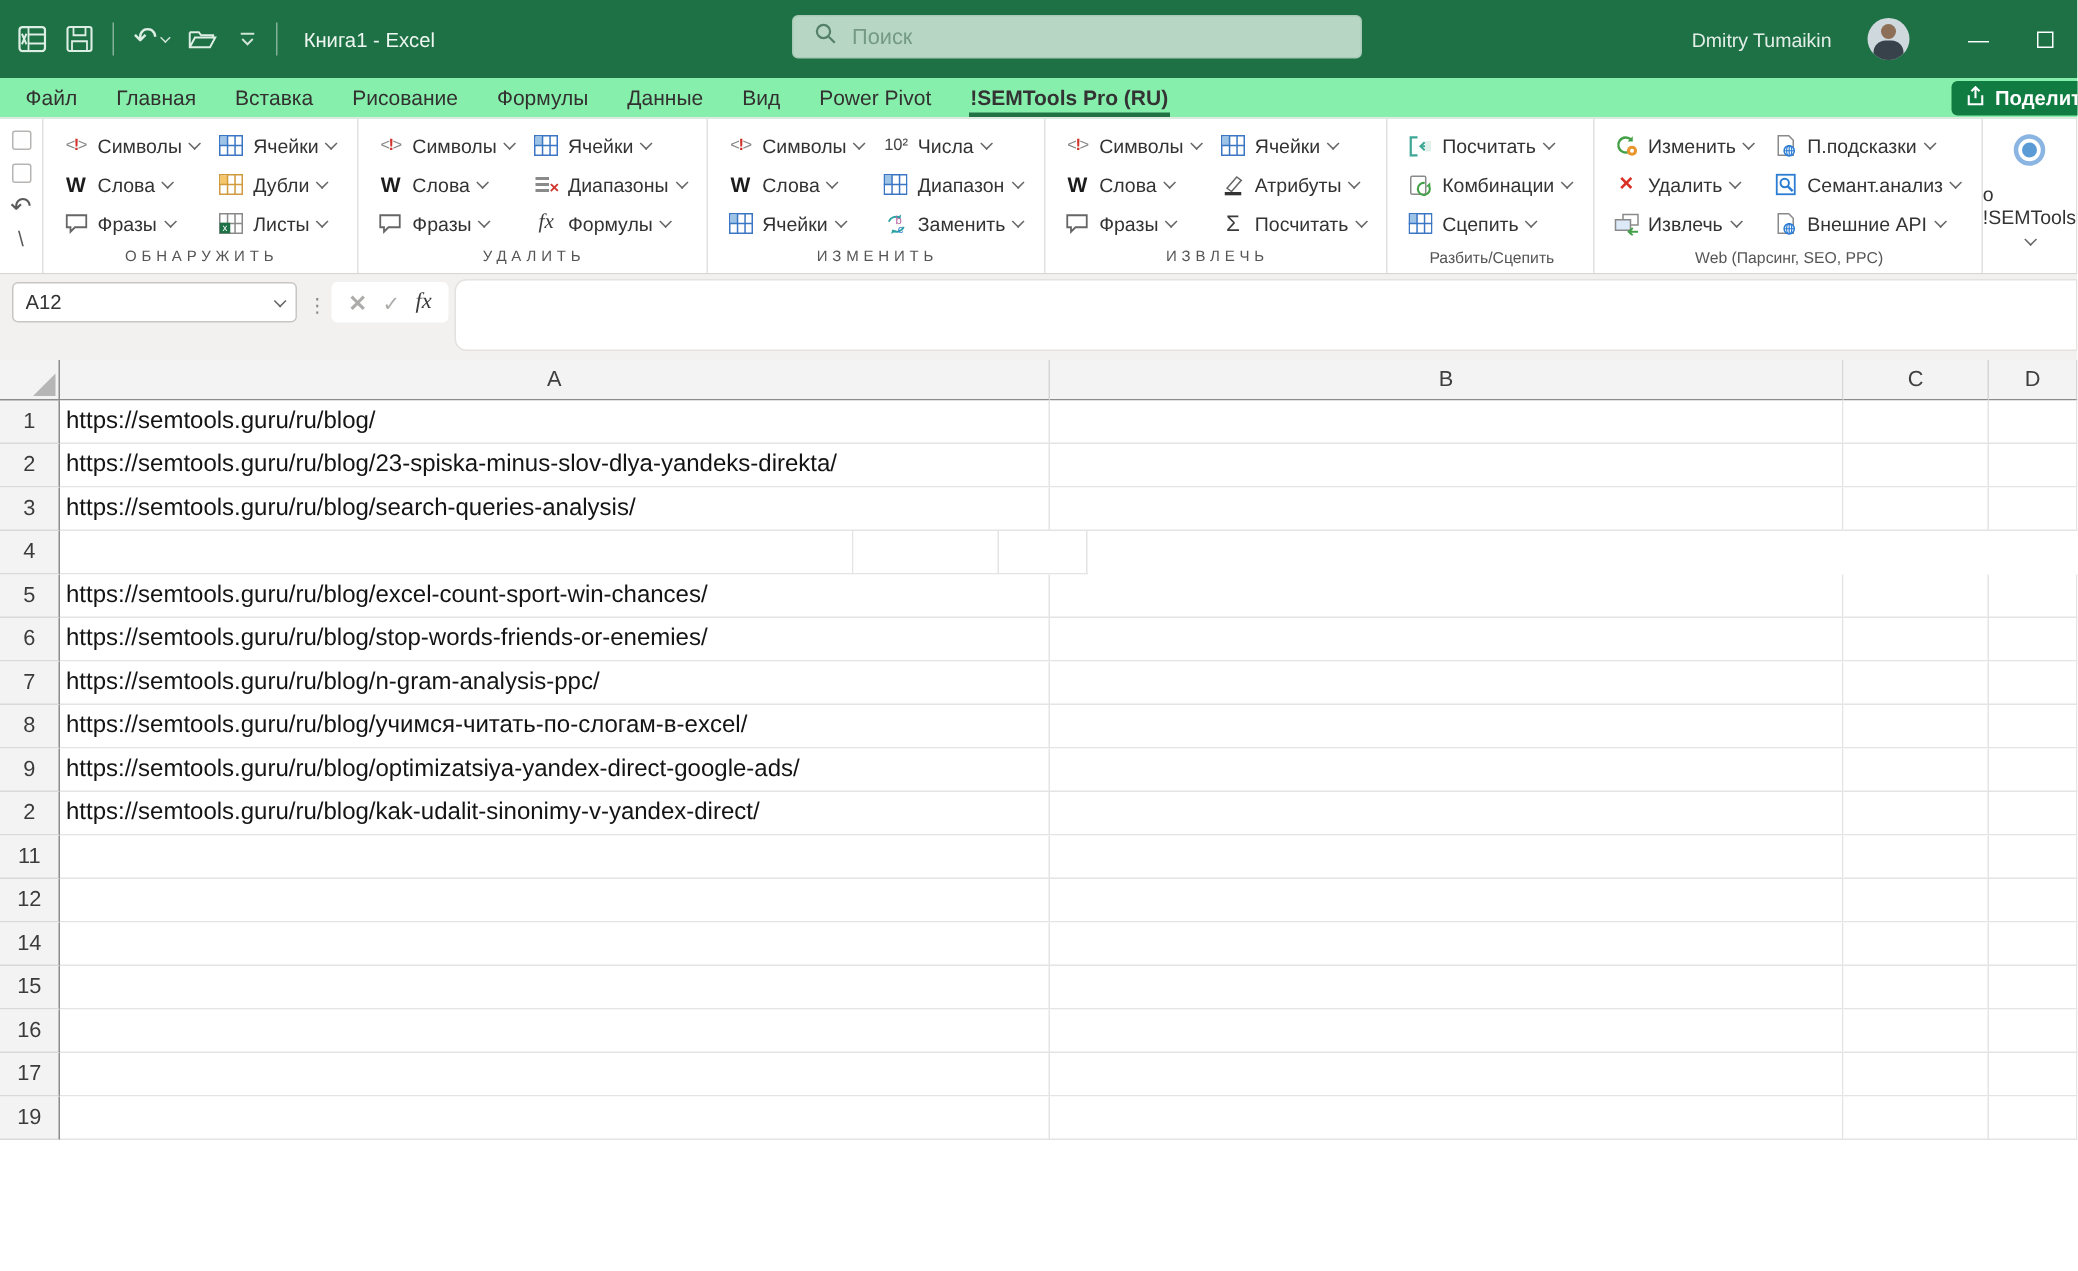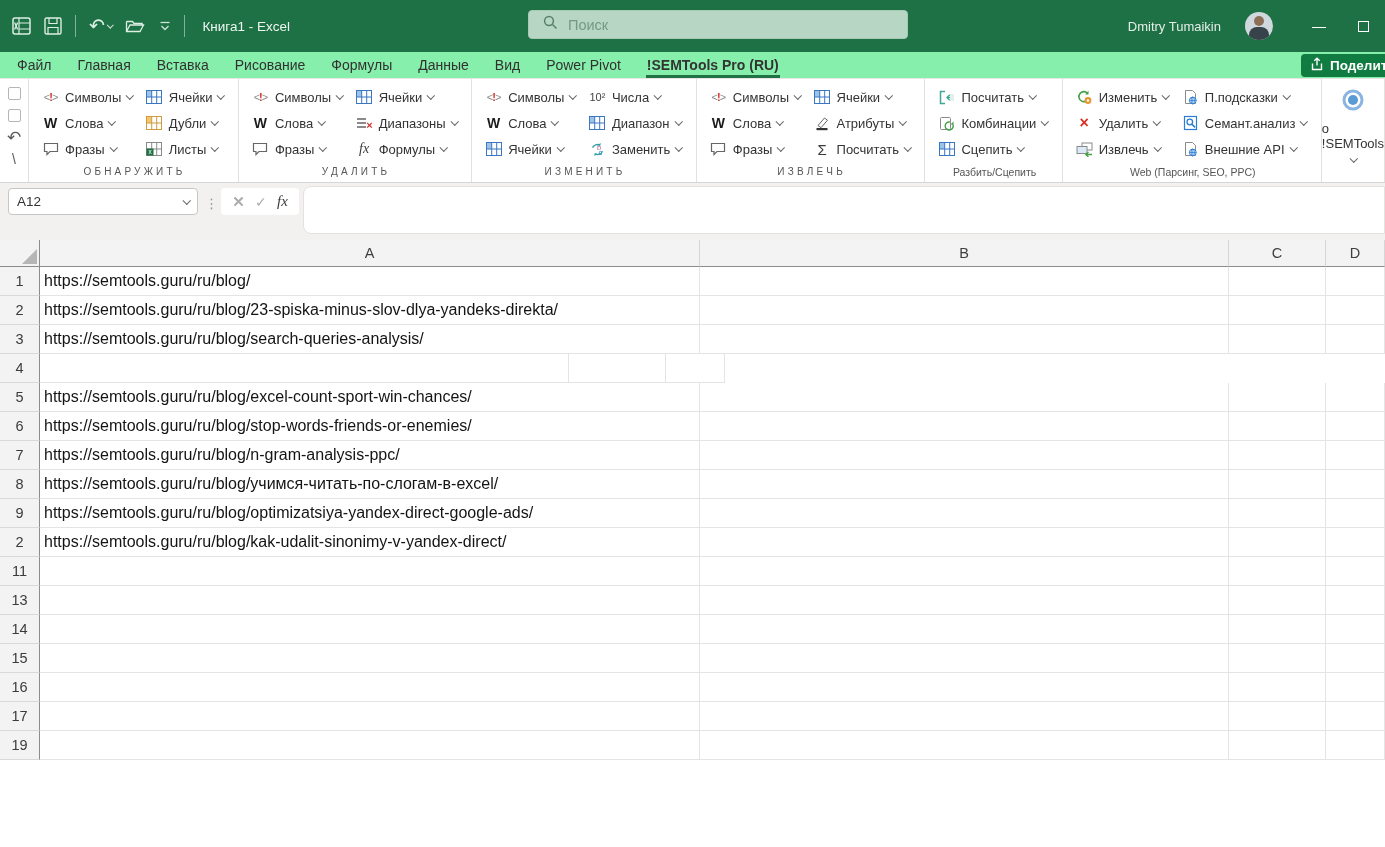--- a/index.html
+++ b/index.html
@@ -662,21 +662,21 @@
         <div class="gcell" style="width: 59px;"></div>
       </div>
       <div class="grow">
         <div class="rnum">11</div>
         <div class="gcell" style="width: 660px;"></div>
         <div class="gcell" style="width: 529px;"></div>
         <div class="gcell" style="width: 97px;"></div>
         <div class="gcell" style="width: 59px;"></div>
       </div>
       <div class="grow">
-        <div class="rnum">13</div>
+        <div class="rnum">12</div>
         <div class="gcell" style="width: 660px;"></div>
         <div class="gcell" style="width: 529px;"></div>
         <div class="gcell" style="width: 97px;"></div>
         <div class="gcell" style="width: 59px;"></div>
       </div>
       <div class="grow">
         <div class="rnum">14</div>
         <div class="gcell" style="width: 660px;"></div>
         <div class="gcell" style="width: 529px;"></div>
         <div class="gcell" style="width: 97px;"></div>

